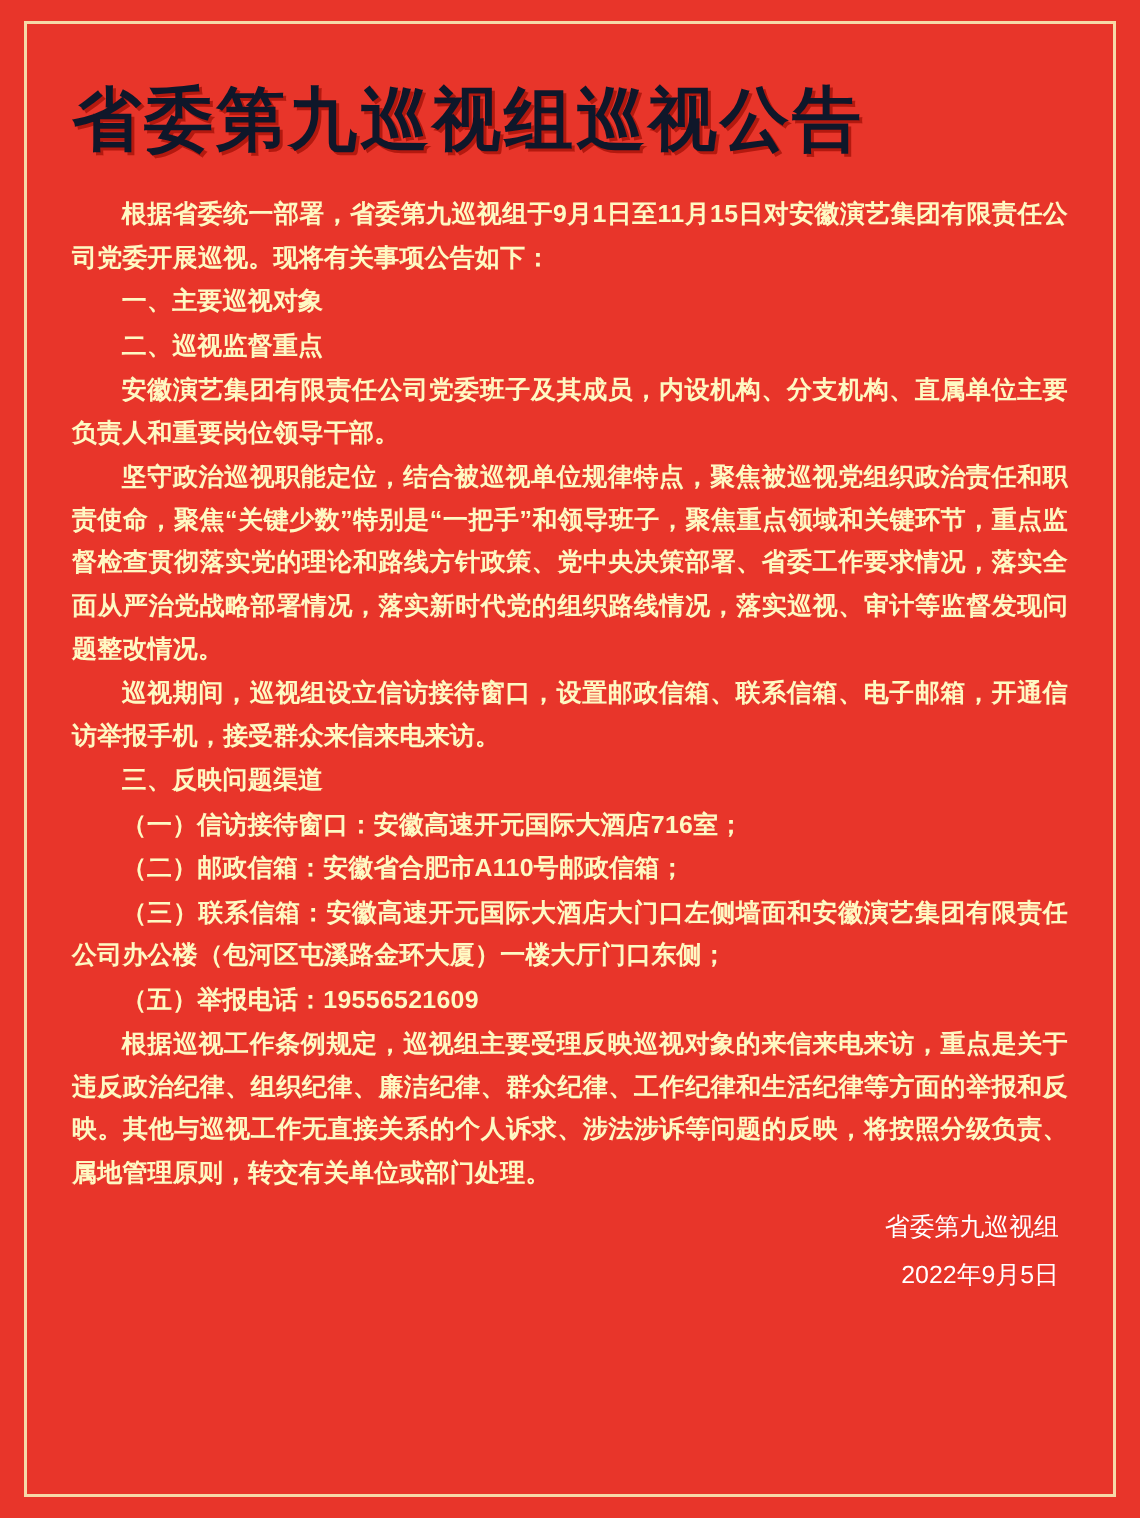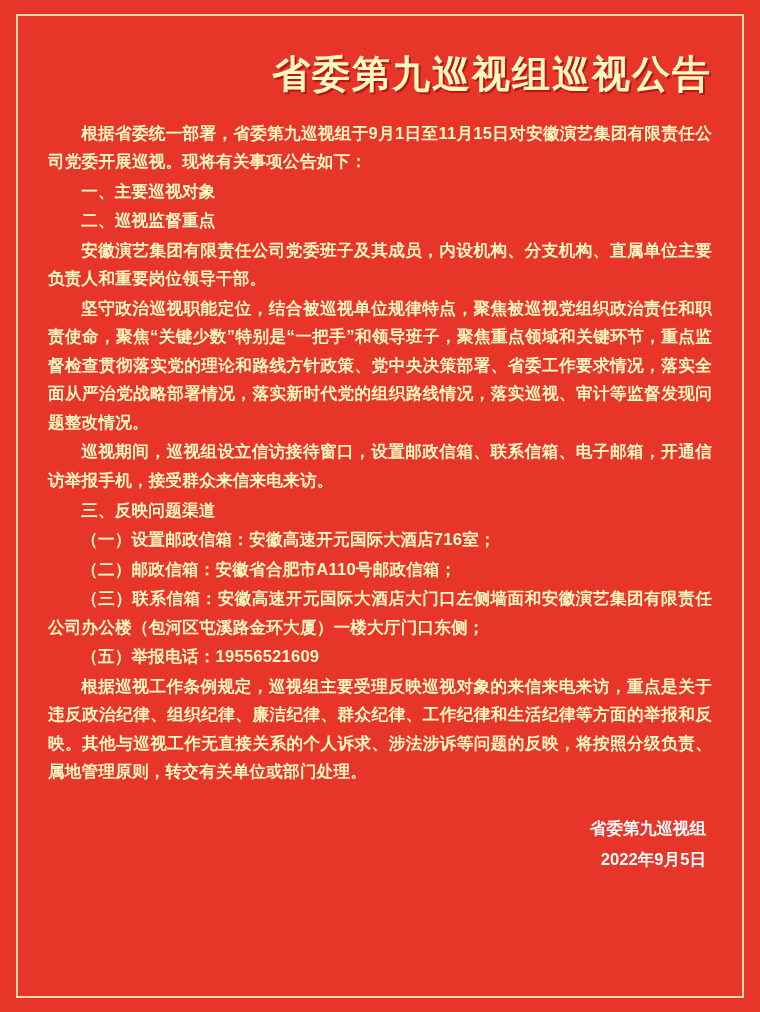--- a/index.html
+++ b/index.html
@@ -30,50 +30,50 @@
     bottom: 14px;
     border: 2px solid #f6d9a8;
     pointer-events: none;
   }
   .content {
     position: relative;
     box-sizing: border-box;
     padding: 46px 48px 20px 48px;
   }
   .title {
-    text-align: right;
+    text-align: left;
     font-family: "Liberation Serif", serif;
     font-weight: bold;
-    font-size: 38px;
+    font-size: 46px;
     letter-spacing: 2px;
-    color: #fef9c3;
+    color: #0f172a;
     text-shadow: 2px 2px 0 #b3190f;
     margin: 6px 0 22px 0;
     line-height: 1.2;
   }
   .body-text {
     font-size: 16.6px;
     line-height: 1.72;
     color: #fef9c3;
     font-weight: bold;
     text-align: justify;
     letter-spacing: 0.2px;
   }
   .para {
     margin: 0 0 1px 0;
     text-indent: 2em;
   }
   .para.section-head {
     font-weight: bold;
   }
   .sign {
-    margin-top: 26px;
+    margin-top: 6px;
     text-align: right;
     font-size: 16.6px;
-    font-weight: bold;
+    font-weight: normal;
     line-height: 1.9;
     padding-right: 6px;
   }
   .sign div {
     white-space: nowrap;
   }
 </style>
 </head>
 <body>
 
@@ -82,21 +82,21 @@
   <div class="content">
     <h1 class="title">省委第九巡视组巡视公告</h1>
     <div class="body-text">
       <p class="para">根据省委统一部署，省委第九巡视组于9月1日至11月15日对安徽演艺集团有限责任公司党委开展巡视。现将有关事项公告如下：</p>
       <p class="para section-head">一、主要巡视对象</p>
       <p class="para section-head">二、巡视监督重点</p>
       <p class="para">安徽演艺集团有限责任公司党委班子及其成员，内设机构、分支机构、直属单位主要负责人和重要岗位领导干部。</p>
       <p class="para">坚守政治巡视职能定位，结合被巡视单位规律特点，聚焦被巡视党组织政治责任和职责使命，聚焦“关键少数”特别是“一把手”和领导班子，聚焦重点领域和关键环节，重点监督检查贯彻落实党的理论和路线方针政策、党中央决策部署、省委工作要求情况，落实全面从严治党战略部署情况，落实新时代党的组织路线情况，落实巡视、审计等监督发现问题整改情况。</p>
       <p class="para">巡视期间，巡视组设立信访接待窗口，设置邮政信箱、联系信箱、电子邮箱，开通信访举报手机，接受群众来信来电来访。</p>
       <p class="para section-head">三、反映问题渠道</p>
-      <p class="para">（一）设置邮政信箱：安徽高速开元国际大酒店716室；</p>
+      <p class="para">（一）信访接待窗口：安徽高速开元国际大酒店716室；</p>
       <p class="para">（二）邮政信箱：安徽省合肥市A110号邮政信箱；</p>
       <p class="para">（三）联系信箱：安徽高速开元国际大酒店大门口左侧墙面和安徽演艺集团有限责任公司办公楼（包河区屯溪路金环大厦）一楼大厅门口东侧；</p>
       <p class="para">（五）举报电话：19556521609</p>
       <p class="para">根据巡视工作条例规定，巡视组主要受理反映巡视对象的来信来电来访，重点是关于违反政治纪律、组织纪律、廉洁纪律、群众纪律、工作纪律和生活纪律等方面的举报和反映。其他与巡视工作无直接关系的个人诉求、涉法涉诉等问题的反映，将按照分级负责、属地管理原则，转交有关单位或部门处理。</p>
     </div>
     <div class="sign">
       <div>省委第九巡视组</div>
       <div>2022年9月5日</div>
     </div>
   </div>

